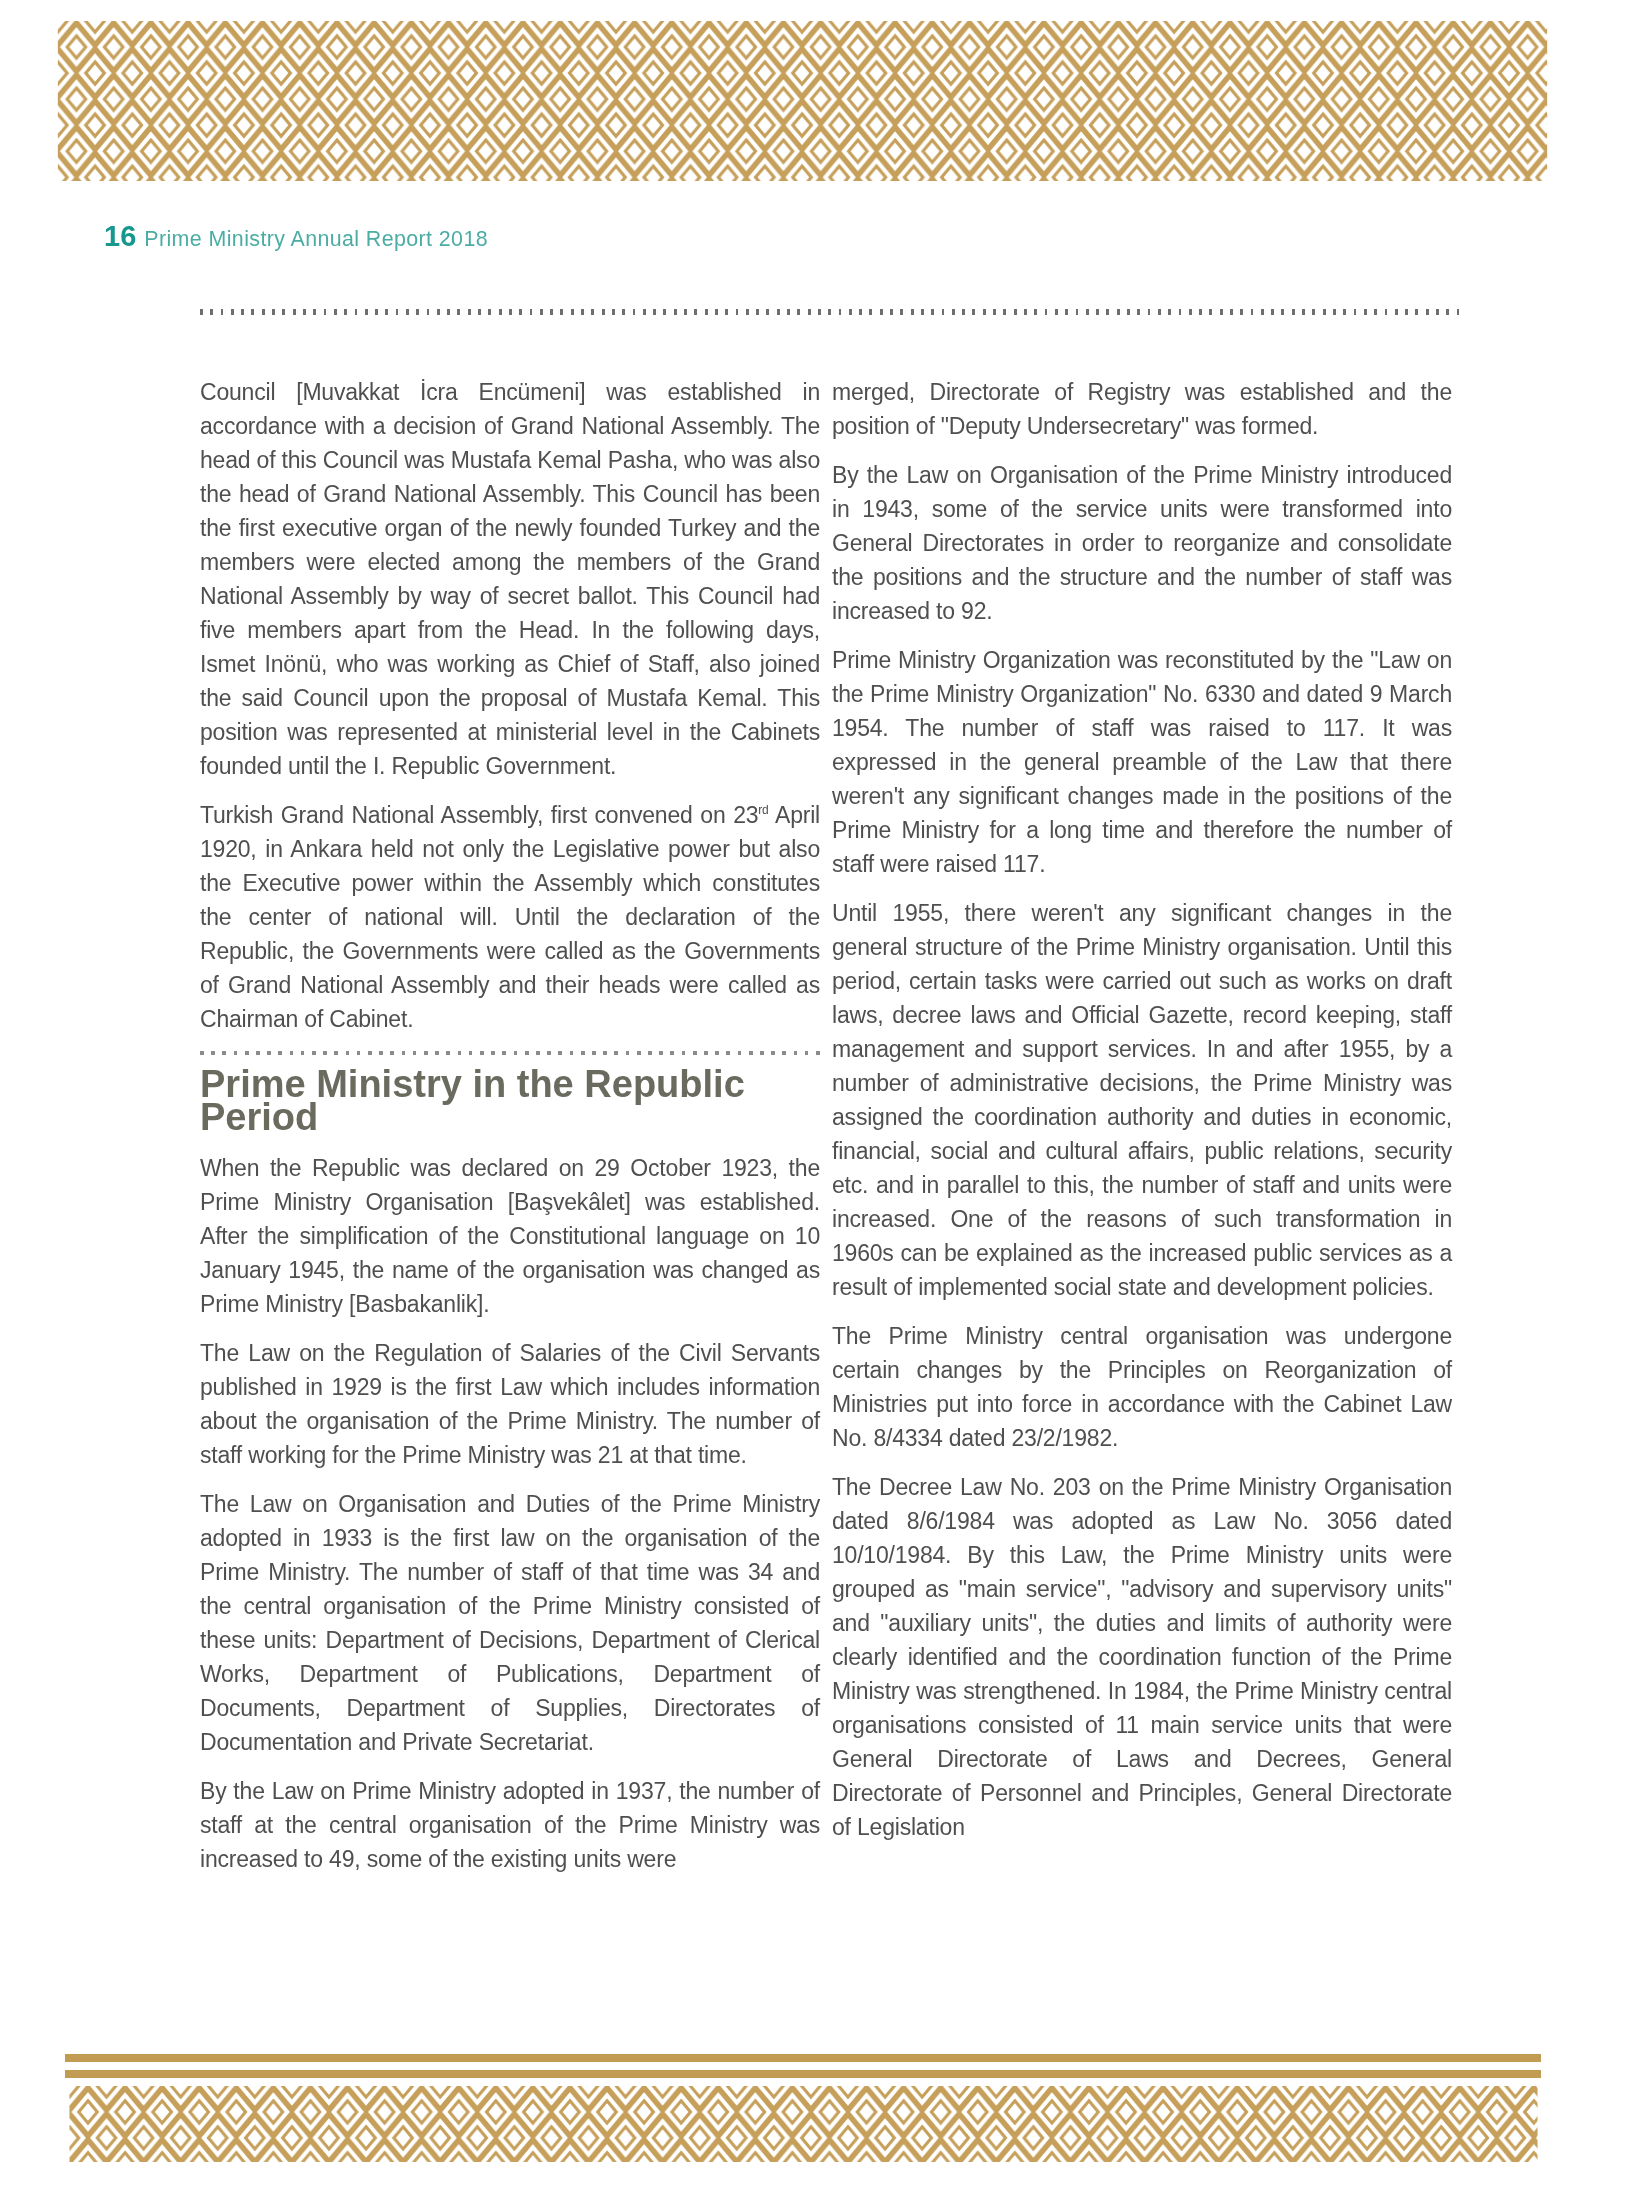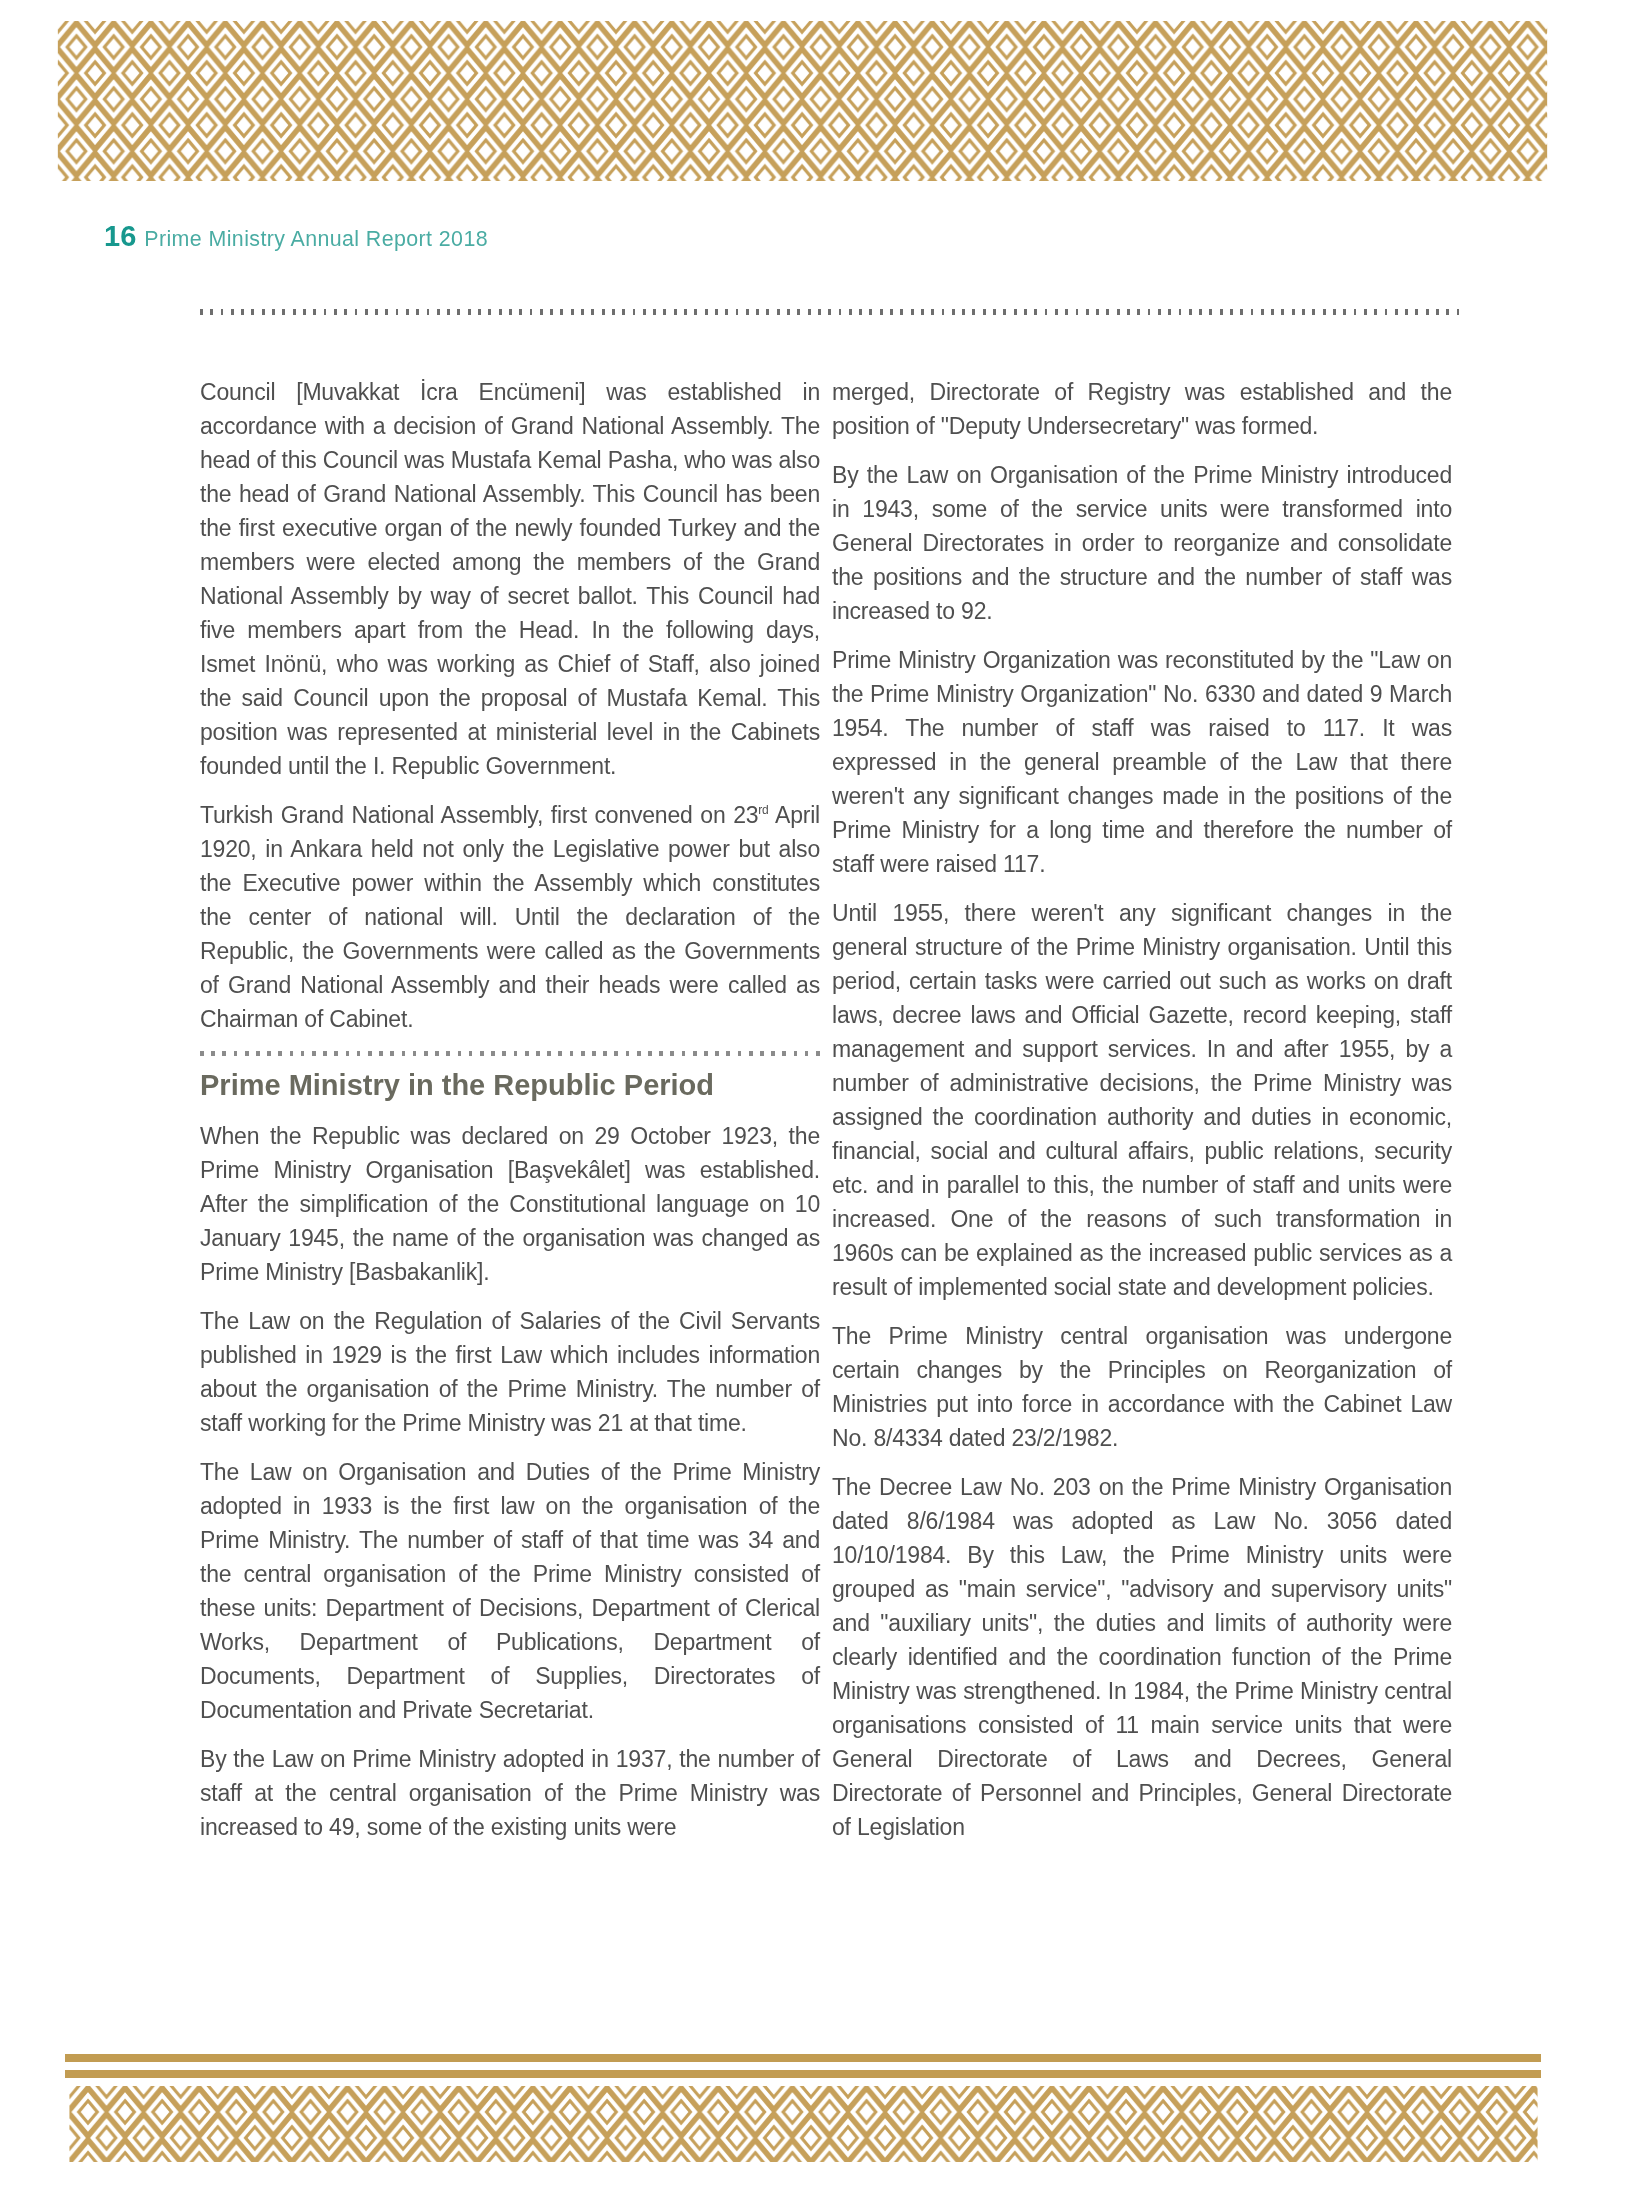--- a/index.html
+++ b/index.html
@@ -46,35 +46,35 @@
   .dotted{
     height:5.6px;
     background:repeating-linear-gradient(90deg,#6e6e6e 0 2.8px,transparent 2.8px 10.3px);
   }
   .dotted.main{margin-top:41px;}
   .dotted.small{
     height:4.7px;margin:9.3px 0 13px 0;
     background:repeating-linear-gradient(90deg,#8b8b8b 0 3.7px,transparent 3.7px 11.2px);
   }
 
-  .cols{display:flex;gap:12px;margin-top:60px;align-items:flex-end;}
+  .cols{display:flex;gap:12px;margin-top:60px;}
   .col{width:620px;}
 
   p.body-p{
     margin:0 0 15px 0;
     font-size:23px;line-height:34px;
     color:#4f4f4f;
     text-align:justify;
     letter-spacing:-0.2px;
     font-weight:normal;
   }
   p.body-p sup{font-size:12px;line-height:0;vertical-align:super;}
   h3.sub-h{
     margin:8px 0 17px 0;
-    font-size:29px;line-height:33px;font-weight:bold;
+    font-size:38px;line-height:33px;font-weight:bold;
     color:#6a6a5f;letter-spacing:0;
   }
 </style>
 </head>
 <body>
 
 <div class="page">
 
   <svg class="top-ornament" width="1493" height="160" xmlns="http://www.w3.org/2000/svg" viewBox="0 0 1601 172">
     <defs>

